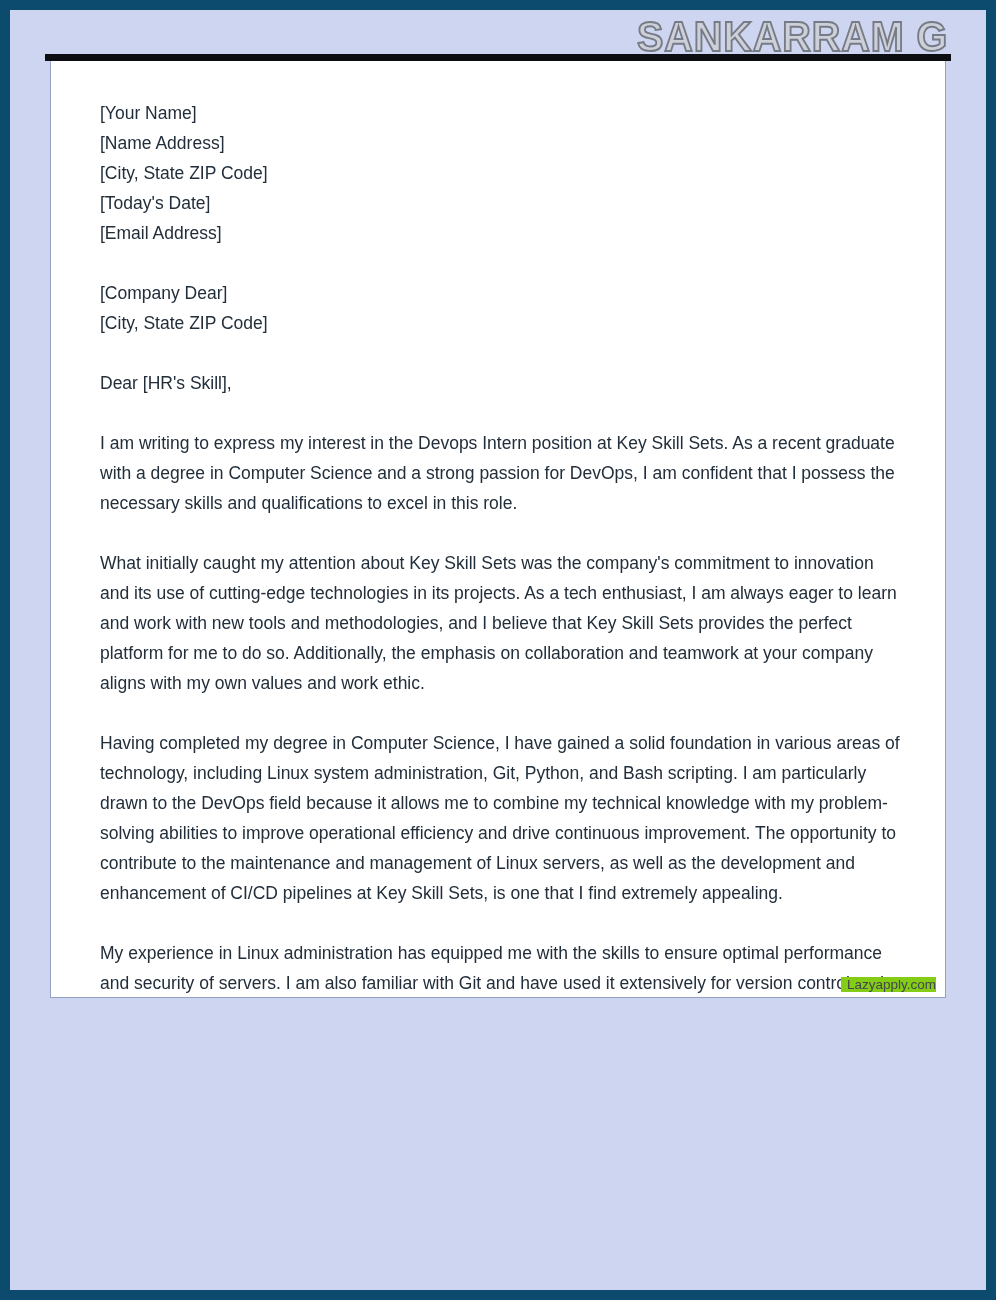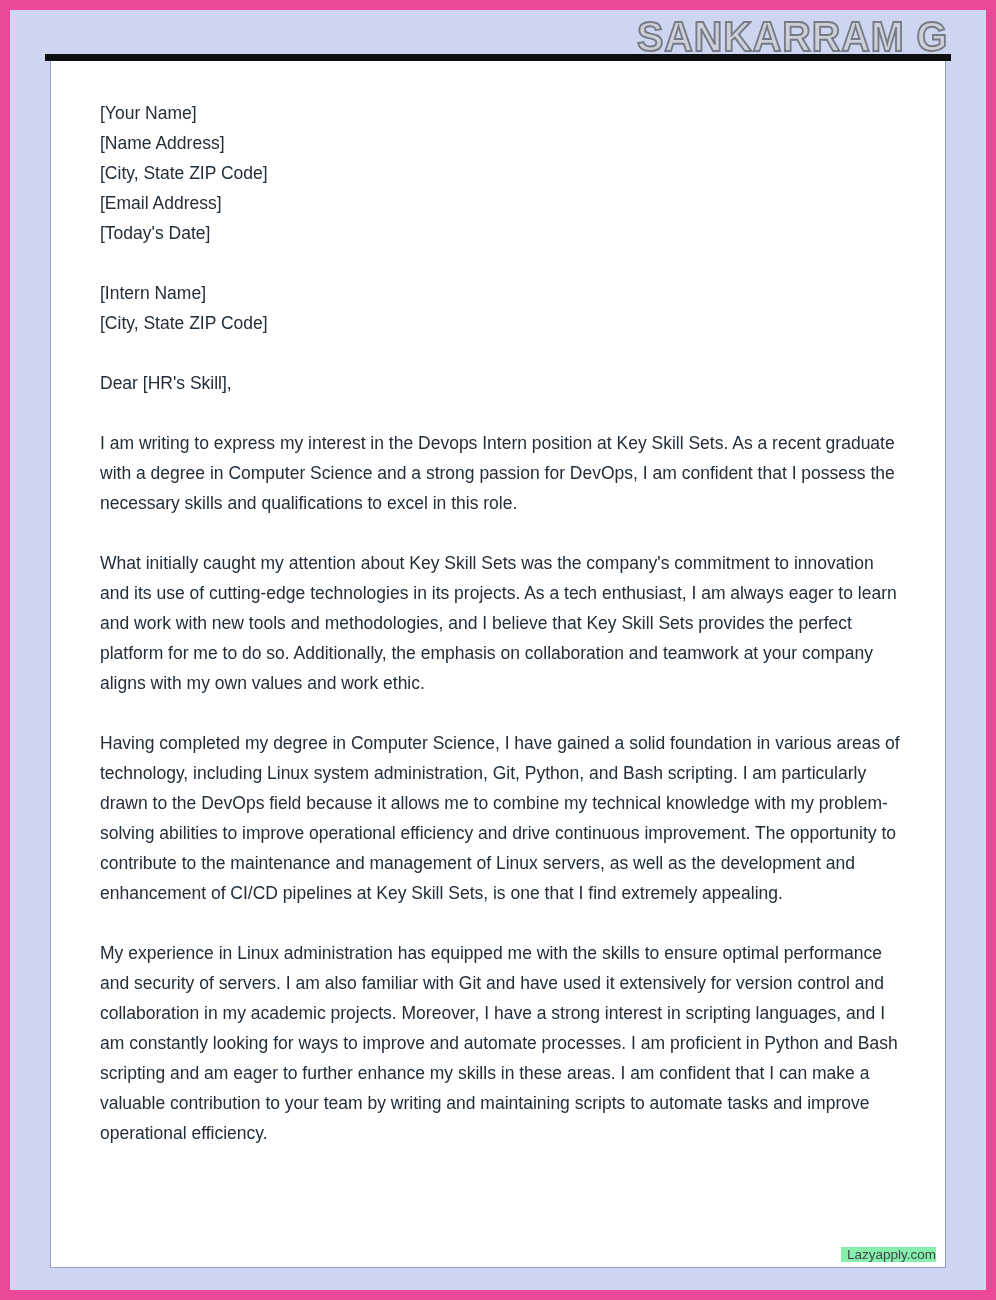--- a/index.html
+++ b/index.html
@@ -6,21 +6,21 @@
   body {
     width: 996px; height: 1300px;
     font-family: "Liberation Sans", sans-serif;
     background: #ffffff;
   }
   .frame {
     position: relative;
     width: 996px; height: 1300px;
     box-sizing: border-box;
     background: #cdd5f1;
-    border: 10px solid #ec4899;
+    border: 10px solid #0c4a6e;
     overflow: hidden;
   }
   .header-name {
     position: absolute;
     top: 2px; right: 38px;
     font-size: 43px;
     font-weight: 700;
     letter-spacing: 1px;
     color: #cdd0d8;
     -webkit-text-stroke: 2px #767b85;
@@ -30,21 +30,21 @@
   }
   .top-bar {
     position: absolute;
     left: 35px; top: 44px;
     width: 906px; height: 7px;
     background: #0c0e12;
   }
   .page {
     position: absolute;
     left: 40px; top: 51px;
-    width: 896px; height: 1207px;
+    width: 896px; height: 937px;
     box-sizing: border-box;
     background: #ffffff;
     border: 1px solid #96a1c2;
     border-top: none;
     padding: 37px 45px 0 49px;
     overflow: hidden;
   }
   .letter {
     font-size: 17.5px;
     line-height: 30px;
@@ -54,46 +54,46 @@
   .line { white-space: nowrap; }
   .para {
     margin: 0 0 30px 0;
     max-width: 802px;
   }
   .watermark {
     position: absolute;
     right: 9px; bottom: 5px;
     font-size: 13.5px;
     color: #41464d;
-    background: #86efac;
+    background: #84cc16;
     padding-left: 6px;
   }
 </style>
 </head>
 <body>
 
 <div class="frame">
 
   <div class="header-name">SANKARRAM G</div>
 
   <div class="top-bar"></div>
 
   <div class="page">
     <div class="letter">
 
       <div class="block">
         <div class="line">[Your Name]</div>
         <div class="line">[Name Address]</div>
         <div class="line">[City, State ZIP Code]</div>
+        <div class="line">[Today's Date]</div>
         <div class="line">[Email Address]</div>
-        <div class="line">[Today's Date]</div>
       </div>
 
       <div class="block">
-        <div class="line">[Intern Name]</div>
+        <div class="line">[Company Dear]</div>
         <div class="line">[City, State ZIP Code]</div>
       </div>
 
       <div class="block">Dear [HR's Skill],</div>
 
       <p class="para">I am writing to express my interest in the Devops Intern position at Key Skill Sets. As a recent graduate with a degree in Computer Science and a strong passion for DevOps, I am confident that I possess the necessary skills and qualifications to excel in this role.</p>
 
       <p class="para">What initially caught my attention about Key Skill Sets was the company's commitment to innovation and its use of cutting-edge technologies in its projects. As a tech enthusiast, I am always eager to learn and work with new tools and methodologies, and I believe that Key Skill Sets provides the perfect platform for me to do so. Additionally, the emphasis on collaboration and teamwork at your company aligns with my own values and work ethic.</p>
 
       <p class="para">Having completed my degree in Computer Science, I have gained a solid foundation in various areas of technology, including Linux system administration, Git, Python, and Bash scripting. I am particularly drawn to the DevOps field because it allows me to combine my technical knowledge with my problem-solving abilities to improve operational efficiency and drive continuous improvement. The opportunity to contribute to the maintenance and management of Linux servers, as well as the development and enhancement of CI/CD pipelines at Key Skill Sets, is one that I find extremely appealing.</p>

